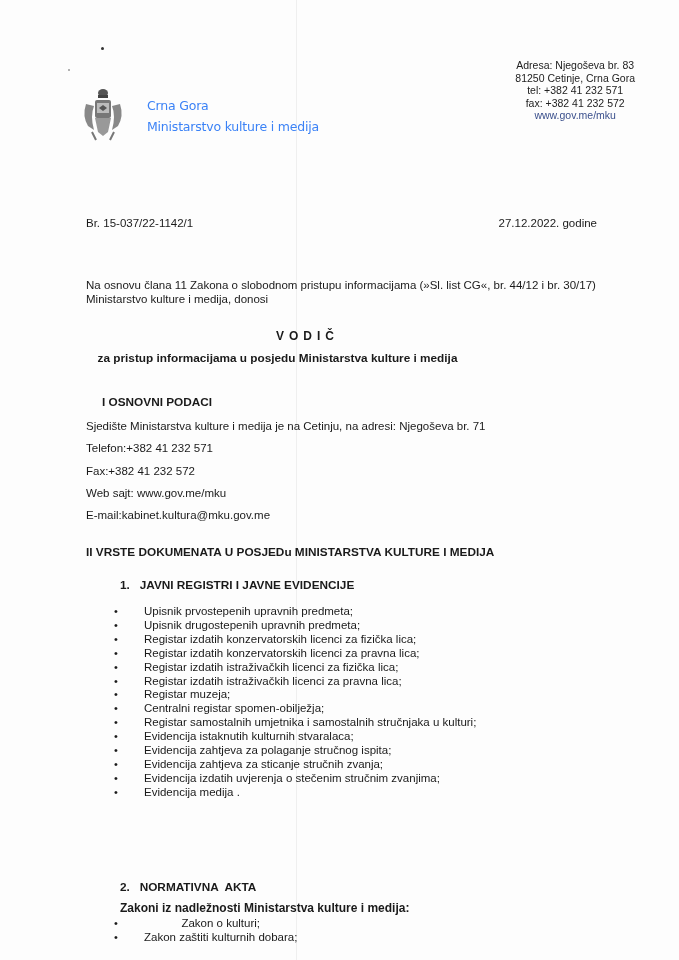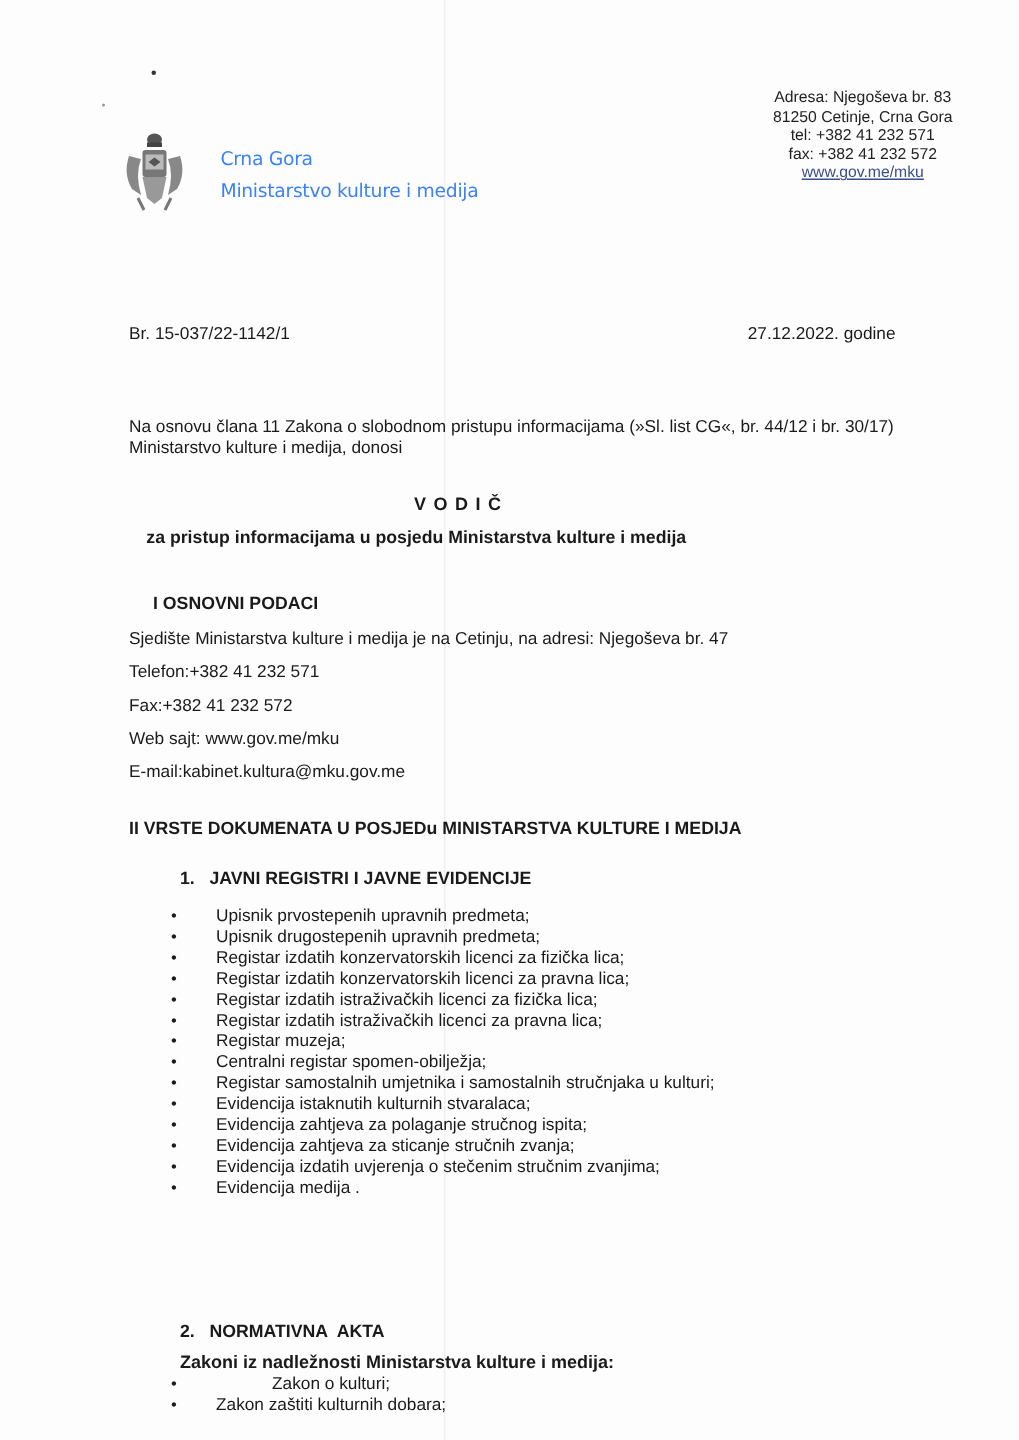--- a/index.html
+++ b/index.html
@@ -6,21 +6,21 @@
   body {
     width:679px; height:960px; background:#fdfdfd; position:relative; overflow:hidden;
     font-family:"Liberation Sans", sans-serif; color:#1a1a1a;
   }
   .abs { position:absolute; }
   .fold { position:absolute; left:296px; top:0; width:1px; height:960px; background:#efefef; }
   .speck { position:absolute; background:#333; border-radius:50%; }
   .crest { left:82px; top:86px; width:42px; height:56px; }
   .org { left:147px; top:95px; font-family:"DejaVu Sans", sans-serif; font-size:12.5px; color:#3b82f6; line-height:21px; letter-spacing:-0.2px; }
   .addr { right:44px; top:59px; text-align:center; font-size:10.5px; line-height:12.6px; color:#222; }
-  .addr .web { color:#3a4f8c;text-decoration:underline; }
+  .addr .web { color:#3a4f8c; }
   .refno { left:86px; top:217px; font-size:11.5px; }
   .date { right:82px; top:217px; font-size:11.5px; }
   .intro { left:86px; top:278px; width:530px; font-size:11.5px; line-height:14px; }
   .title { left:0; width:615px; top:329px; text-align:center; font-weight:bold; font-size:12px; letter-spacing:5px; }
   .subtitle { left:0; width:555px; top:351px; text-align:center; font-weight:bold; font-size:11.8px; }
   .sec { font-weight:bold; font-size:11.8px; }
   .sec1 { left:86px; top:395px;padding-left:16px; }
   .basic { left:86px; top:415px; font-size:11.5px; line-height:22.3px; }
   .sec2 { left:86px; top:545px; }
   .sub1 { left:120px; top:578px; }
@@ -64,21 +64,21 @@
 <div class="abs refno">Br. 15-037/22-1142/1</div>
 <div class="abs date">27.12.2022. godine</div>
 
 <div class="abs intro">Na osnovu člana 11 Zakona o slobodnom pristupu informacijama (»Sl. list CG«, br. 44/12 i br. 30/17)  Ministarstvo kulture i medija, donosi</div>
 
 <div class="abs title">VODIČ</div>
 <div class="abs subtitle">za pristup informacijama u posjedu Ministarstva kulture i medija</div>
 
 <div class="abs sec sec1">I OSNOVNI PODACI</div>
 <div class="abs basic">
-  <div>Sjedište Ministarstva kulture i medija je na Cetinju, na adresi: Njegoševa br. 47</div>
+  <div>Sjedište Ministarstva kulture i medija je na Cetinju, na adresi: Njegoševa br. 71</div>
   <div>Telefon:+382 41 232 571</div>
   <div>Fax:+382 41 232 572</div>
   <div>Web sajt: www.gov.me/mku</div>
   <div>E-mail:kabinet.kultura@mku.gov.me</div>
 </div>
 
 <div class="abs sec sec2">II VRSTE DOKUMENATA U POSJEDu MINISTARSTVA KULTURE I MEDIJA</div>
 <div class="abs sec sub1" style="white-space:pre;">1.   JAVNI REGISTRI I JAVNE EVIDENCIJE</div>
 
 <ul class="abs list">

